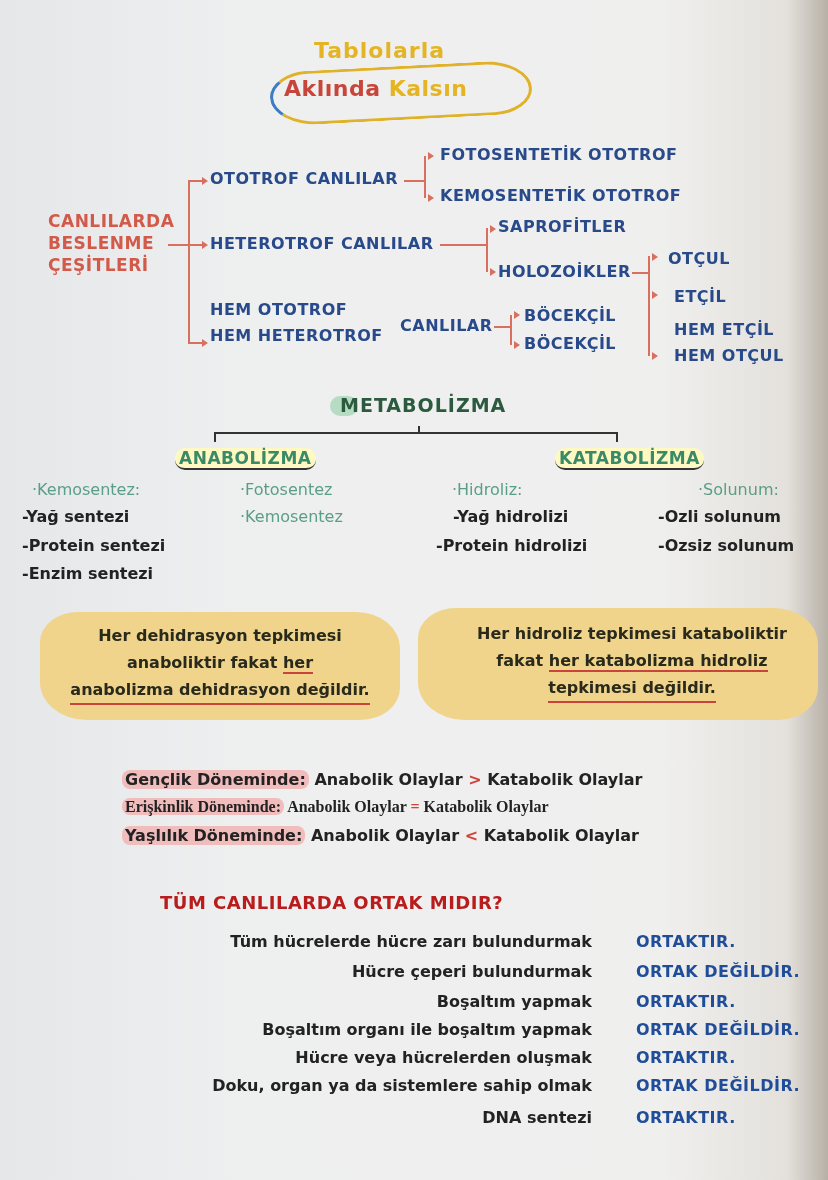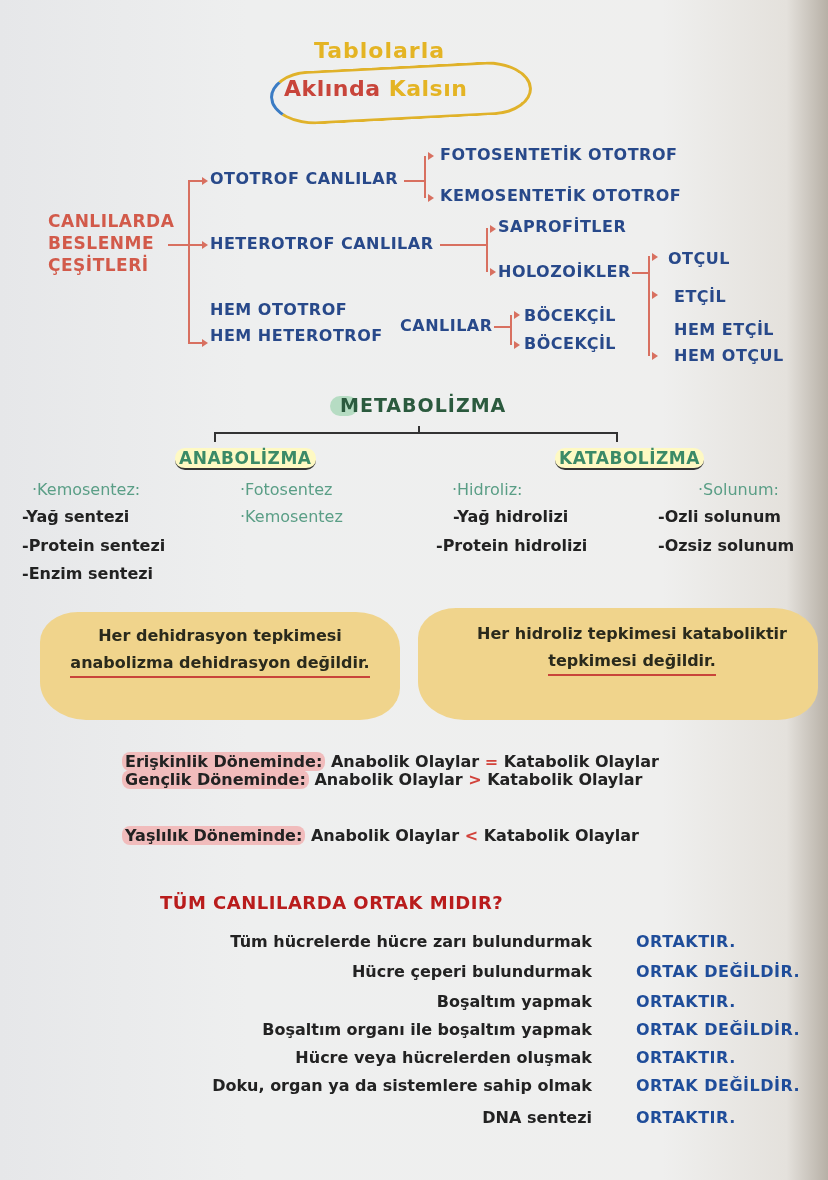--- a/index.html
+++ b/index.html
@@ -132,31 +132,33 @@
 <div class="abs green-head" style="left:540px; top:448px;">KATABOLİZMA</div>
 <div class="abs green-sub" style="left:452px; top:480px;">·Hidroliz:</div>
 <div class="abs black-item" style="left:436px; top:507px;margin-left:17px;">-Yağ hidrolizi</div>
 <div class="abs black-item" style="left:436px; top:536px;">-Protein hidrolizi</div>
 <div class="abs green-sub" style="left:682px; top:480px;margin-left:16px;">·Solunum:</div>
 <div class="abs black-item" style="left:658px; top:507px;">-Ozli solunum</div>
 <div class="abs black-item" style="left:658px; top:536px;">-Ozsiz solunum</div>
 
 <div class="note" style="left:40px; top:612px; width:360px; height:108px; padding-top:10px; box-sizing:border-box;">
   <div>Her dehidrasyon tepkimesi</div>
+  <div><span>anaboliktir fakat </span><span class="squig">her</span></div>
   <div class="squig" style="display:inline-block;">anabolizma dehidrasyon değildir.</div>
 </div>
 <div class="note" style="left:418px; top:608px; width:400px; height:112px; padding-top:12px; box-sizing:border-box;padding-left:28px;">
   <div>Her hidroliz tepkimesi kataboliktir</div>
+  <div><span>fakat </span><span class="squig">her katabolizma hidroliz</span></div>
   <div class="squig" style="display:inline-block;">tepkimesi değildir.</div>
 </div>
 
 <div class="age-row" style="top:770px;">
   <span class="lbl">Gençlik Döneminde:</span> <span>Anabolik Olaylar</span> <span class="sym">&gt;</span> <span>Katabolik Olaylar</span>
 </div>
-<div class="age-row" style="top:752px;">
+<div class="age-row" style="top:798px;font-family:Liberation Serif, serif;">
   <span class="lbl">Erişkinlik Döneminde:</span> <span>Anabolik Olaylar</span> <span class="sym">=</span> <span>Katabolik Olaylar</span>
 </div>
 <div class="age-row" style="top:826px;">
   <span class="lbl">Yaşlılık Döneminde:</span> <span>Anabolik Olaylar</span> <span class="sym">&lt;</span> <span>Katabolik Olaylar</span>
 </div>
 
 <div class="abs q-title">TÜM CANLILARDA ORTAK MIDIR?</div>
 <div class="q-row" style="top:932px;">
     <span class="stmt">Tüm hücrelerde hücre zarı bulundurmak</span>
     <span class="ans">ORTAKTIR.</span>

